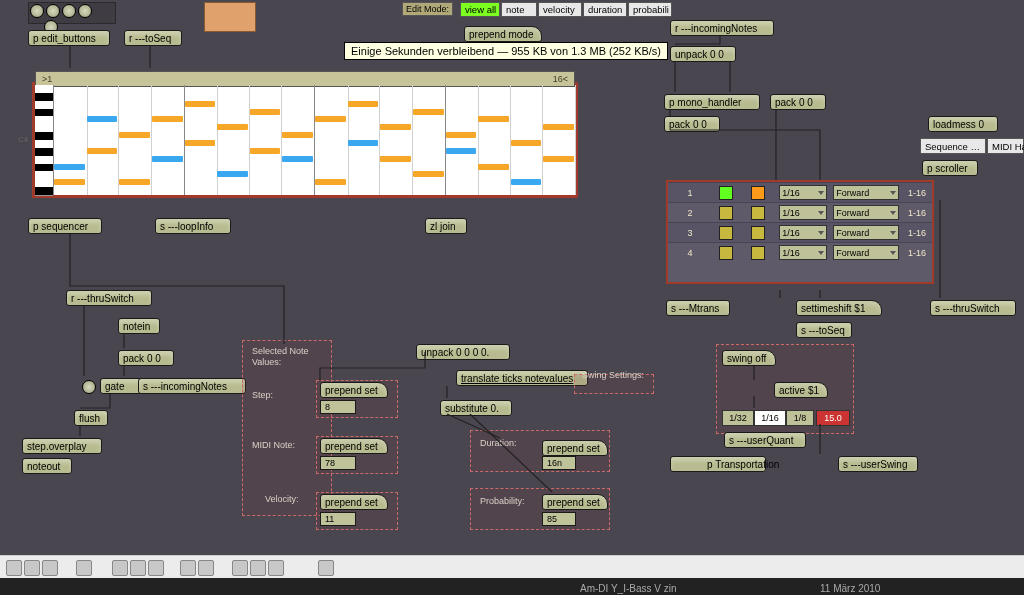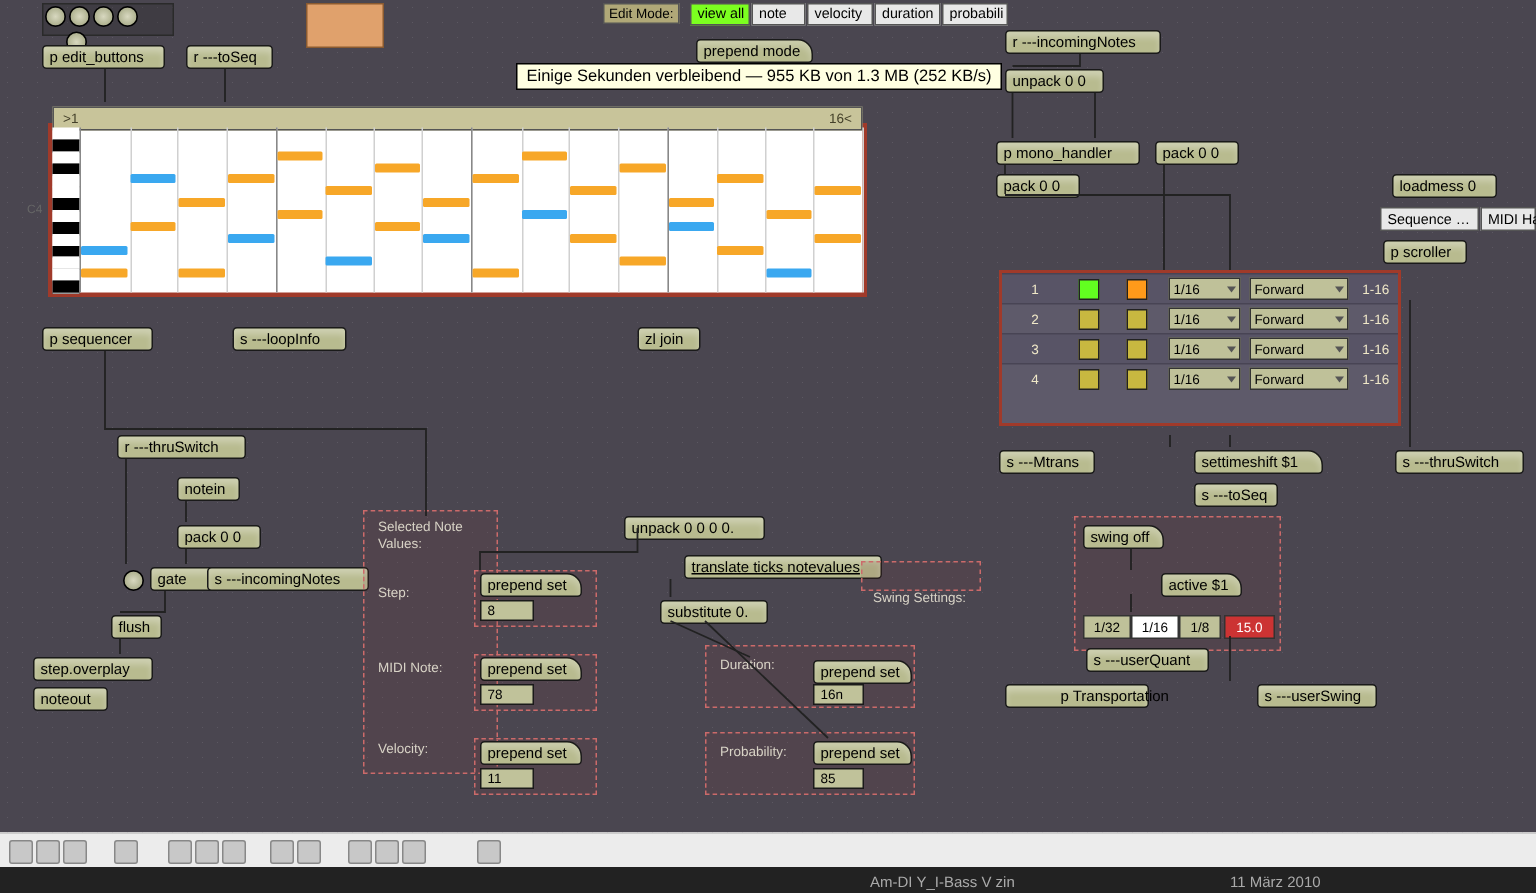--- a/index.html
+++ b/index.html
@@ -155,51 +155,51 @@
         <div class="note b" style="left: 457.75px; width: 30.625px; top: 94.2857px;"></div>
         <div class="note o" style="left: 490.375px; width: 30.625px; top: 39.2857px;"></div>
         <div class="note o" style="left: 490.375px; width: 30.625px; top: 70.7143px;"></div>
       </div>
   </div>
 
   <div class="obj" style="left:28px;top:218px;width:74px;">p sequencer</div>
   <div class="obj" style="left:155px;top:218px;width:76px;">s ---loopInfo</div>
   <div class="obj" style="left:425px;top:218px;width:42px;">zl join</div>
 
-  <div class="obj" style="left:78px;top:290px;width:86px;">r ---thruSwitch</div>
+  <div class="obj" style="left:66px;top:290px;width:86px;">r ---thruSwitch</div>
   <div class="obj" style="left:118px;top:318px;width:42px;">notein</div>
   <div class="obj" style="left:118px;top:350px;width:56px;">pack 0 0</div>
   <span class="knob" style="position:absolute;left:82px;top:380px;"></span>
   <div class="obj" style="left:100px;top:378px;width:50px;">gate</div>
   <div class="obj" style="left:138px;top:378px;width:108px;">s ---incomingNotes</div>
   <div class="obj" style="left:74px;top:410px;width:34px;">flush</div>
   <div class="obj" style="left:22px;top:438px;width:80px;">step.overplay</div>
   <div class="obj" style="left:22px;top:458px;width:50px;">noteout</div>
 
   <div class="rpanel" style="left:242px;top:340px;width:88px;height:174px;"></div>
   <div class="com" style="left:248px;top:346px;white-space:pre;line-height:11px;height:auto;">Selected Note
 Values:</div>
   <div class="com" style="left:248px;top:388px;">Step:</div>
   <div class="com" style="left:248px;top:438px;">MIDI Note:</div>
-  <div class="com" style="left:248px;top:492px;text-align:right;">Velocity:</div>
+  <div class="com" style="left:261px;top:492px;text-align:right;">Velocity:</div>
 
   <div class="obj" style="left:416px;top:344px;width:94px;">unpack 0 0 0 0.</div>
   <div class="rpanel" style="left:316px;top:380px;width:80px;height:36px;"></div>
   <div class="msg" style="left:320px;top:382px;width:68px;">prepend set</div>
   <div class="nbx" style="left:320px;top:400px;width:36px;">8</div>
   <div class="rpanel" style="left:316px;top:436px;width:80px;height:36px;"></div>
   <div class="msg" style="left:320px;top:438px;width:68px;">prepend set</div>
   <div class="nbx" style="left:320px;top:456px;width:36px;">78</div>
   <div class="rpanel" style="left:316px;top:492px;width:80px;height:36px;"></div>
   <div class="msg" style="left:320px;top:494px;width:68px;">prepend set</div>
   <div class="nbx" style="left:320px;top:512px;width:36px;">11</div>
 
   <div class="obj" style="left:456px;top:370px;width:132px;text-decoration:underline;">translate ticks notevalues</div>
   <div class="rpanel" style="left:574px;top:374px;width:78px;height:18px;"></div>
-  <div class="com" style="left:578px;top:391px;text-align:center;">Swing Settings:</div>
+  <div class="com" style="left:578px;top:368px;text-align:center;">Swing Settings:</div>
   <div class="obj" style="left:440px;top:400px;width:72px;">substitute 0.</div>
   <div class="rpanel" style="left:470px;top:430px;width:138px;height:40px;"></div>
   <div class="com" style="left:476px;top:436px;">Duration:</div>
   <div class="msg" style="left:542px;top:440px;width:66px;">prepend set</div>
   <div class="nbx" style="left:542px;top:456px;width:34px;">16n</div>
   <div class="rpanel" style="left:470px;top:488px;width:138px;height:40px;"></div>
   <div class="com" style="left:476px;top:494px;">Probability:</div>
   <div class="msg" style="left:542px;top:494px;width:66px;">prepend set</div>
   <div class="nbx" style="left:542px;top:512px;width:34px;">85</div>
 

